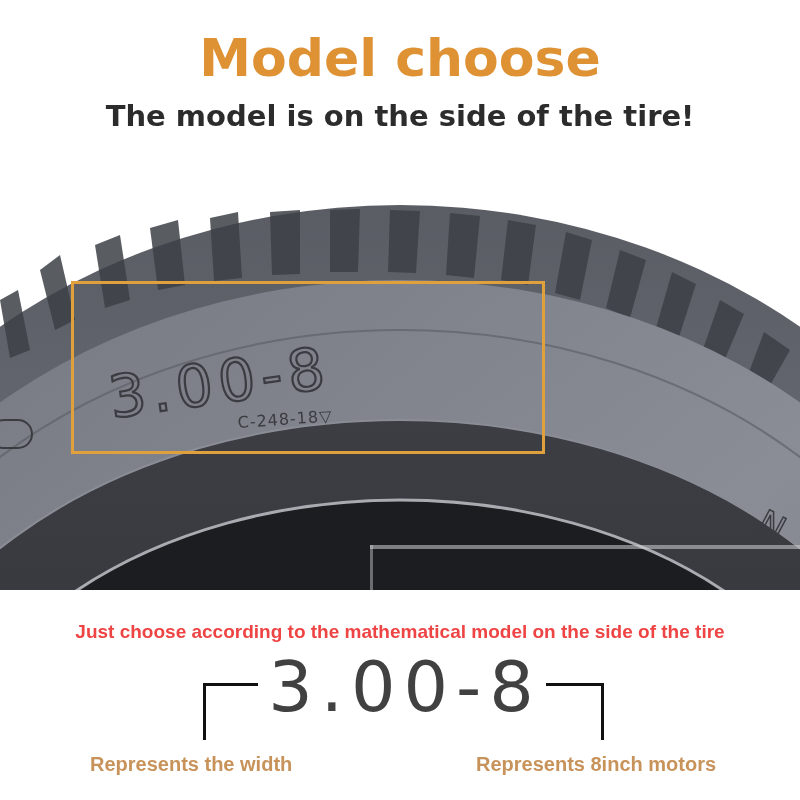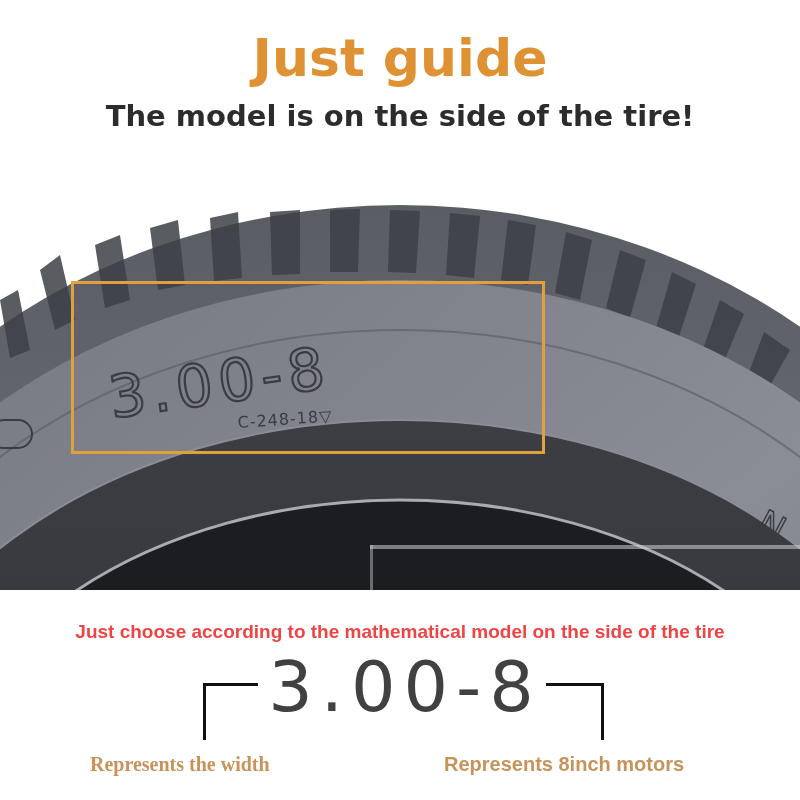--- a/index.html
+++ b/index.html
@@ -116,45 +116,45 @@
       width: 3px;
       height: 57px;
       background: #111111;
     }
     .label-width {
       position: absolute;
       top: 750px;
       left: 90px;
       width: 240px;
       text-align: left;
-      font-family: Liberation Serif, serif;
+      font-family: Liberation Sans, sans-serif;
       font-weight: bold;
       font-size: 20px;
       color: #c8935a;
       line-height: 28px;
     }
     .label-rim {
       position: absolute;
       top: 750px;
-      left: 444px;
+      left: 476px;
       width: 300px;
       text-align: left;
       font-family: "Liberation Sans", sans-serif;
       font-weight: bold;
       font-size: 20px;
       color: #c8935a;
       line-height: 28px;
     }
   </style>
 </head>
 <body>
 
 <div class="page">
 
-  <div class="title">Just guide</div>
+  <div class="title">Model choose</div>
   <div class="subtitle">The model is on the side of the tire!</div>
 
   <div class="photo">
     <svg width="800" height="440" viewBox="0 150 800 440" xmlns="http://www.w3.org/2000/svg">
       <defs>
         <linearGradient id="rubber" x1="0" y1="0" x2="0" y2="1">
           <stop offset="0" stop-color="#5a5d64"></stop>
           <stop offset="0.5" stop-color="#6f727a"></stop>
           <stop offset="1" stop-color="#4b4e55"></stop>
         </linearGradient>

